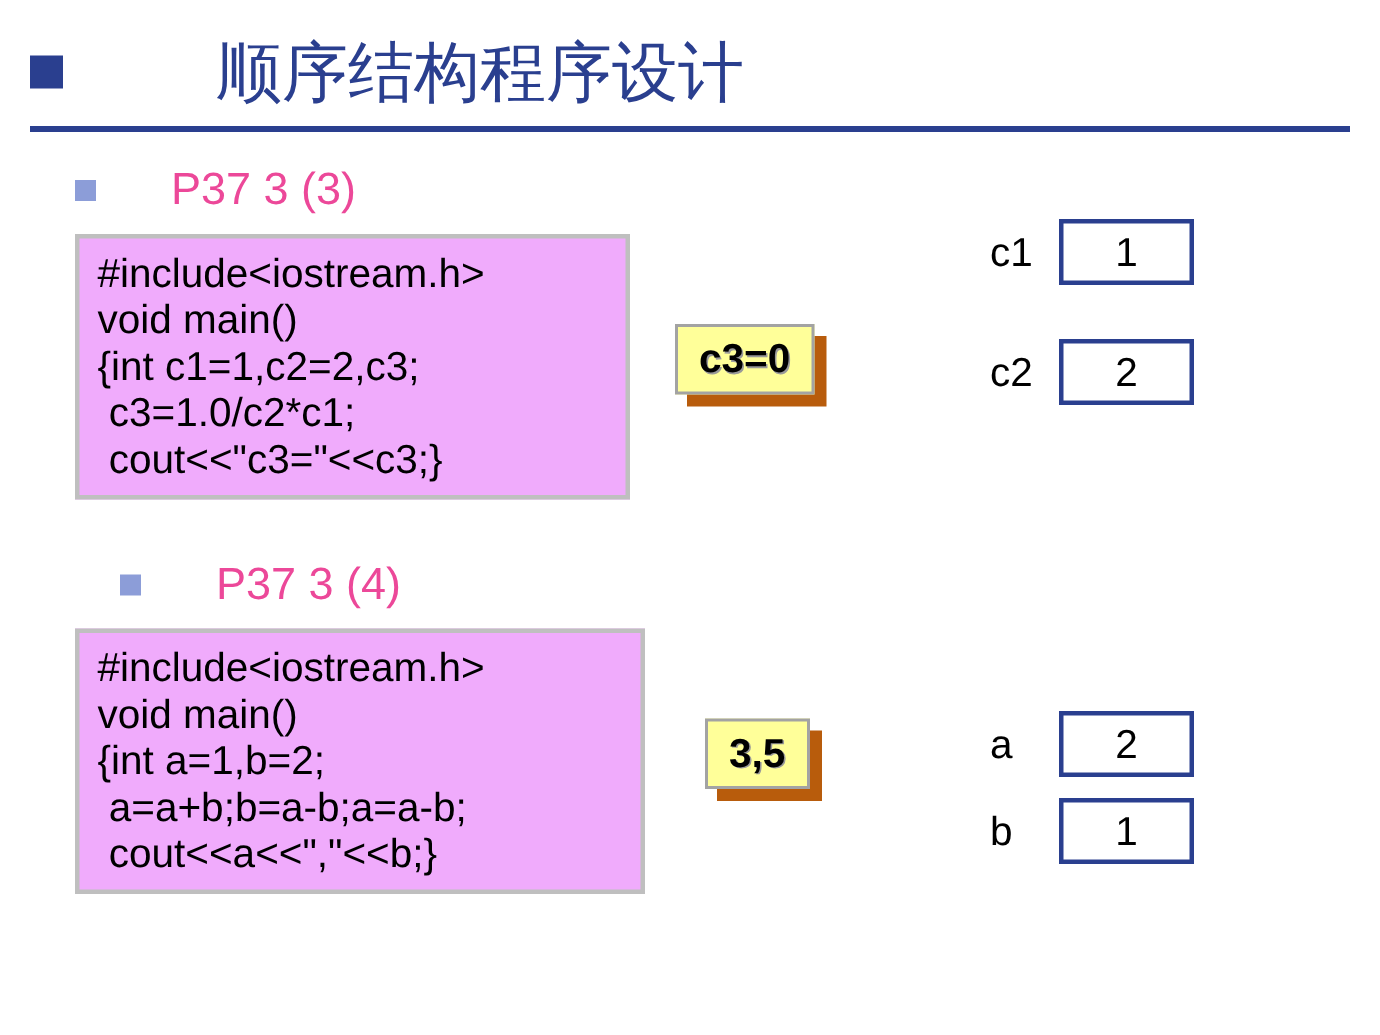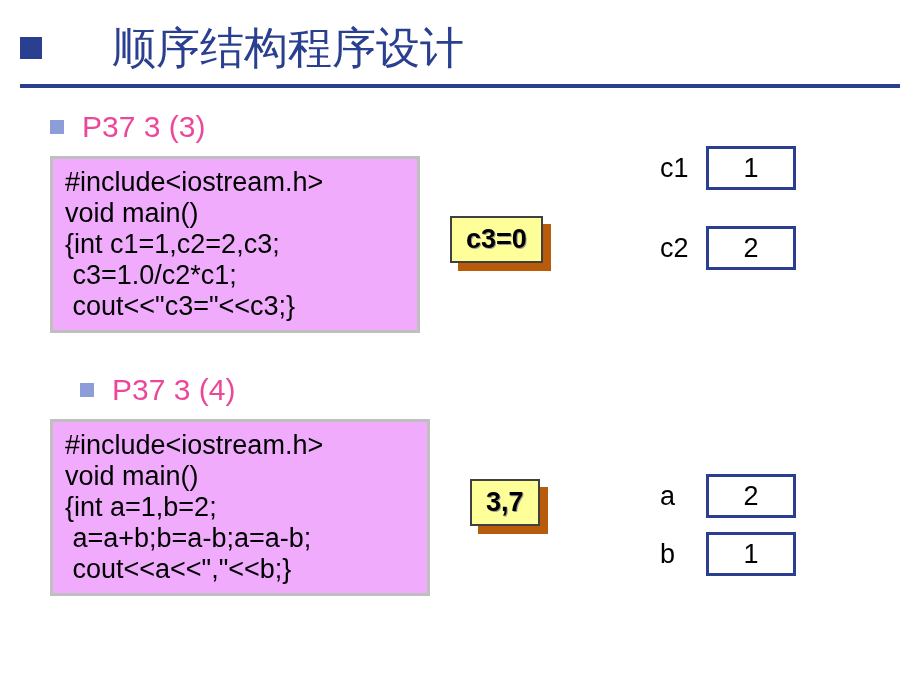--- a/index.html
+++ b/index.html
@@ -1,15 +1,15 @@
 <!DOCTYPE html>
 <html><head>
 <meta charset="utf-8">
 <style>
-  * { box-sizing: border-box; margin: 0; padding: 0; }
+  * { box-sizing: border-box; margin: 0; padding: 0; gap: 32px; }
   body {
     width: 920px;
     height: 690px;
     background: #ffffff;
     font-family: "Times New Roman", serif;
     position: relative;
     overflow: hidden;
   }
   .title-bar {
     position: absolute;
@@ -85,21 +85,21 @@
     position: absolute;
     top: 8px;
     left: 8px;
     width: 100%;
     height: 100%;
     background: #b85c0c;
   }
   .badge-front {
     position: relative;
     background: #ffff99;
-    border: 2px solid #404040;
+    border: 2px solid #a3a3a3;
     padding: 6px 14px;
     font-size: 27px;
     font-family: Arial, sans-serif;
     font-weight: bold;
     color: #000;
     text-shadow: 1px 1px 0 #999;
   }
   .var-col {
     font-size: 27px;
   }
@@ -181,21 +181,21 @@
   <div class="row2-layout" style="position:relative;">
     <div class="code-box" style="width:380px;white-space:pre;">#include&lt;iostream.h&gt;
 void main()
 {int a=1,b=2;
  a=a+b;b=a-b;a=a-b;
  cout&lt;&lt;a&lt;&lt;","&lt;&lt;b;}</div>
 
     <div style="position:absolute;left:420px;top:60px;">
       <div class="badge-wrap">
         <div class="badge-shadow"></div>
-        <div class="badge-front">3,7</div>
+        <div class="badge-front">3,5</div>
       </div>
     </div>
 
     <div class="var-col var-col2" style="position:absolute;left:610px;top:55px;">
       <div class="var-row">
         <div class="var-label">a</div>
         <div class="var-box">2</div>
       </div>
       <div class="var-row">
         <div class="var-label">b</div>

